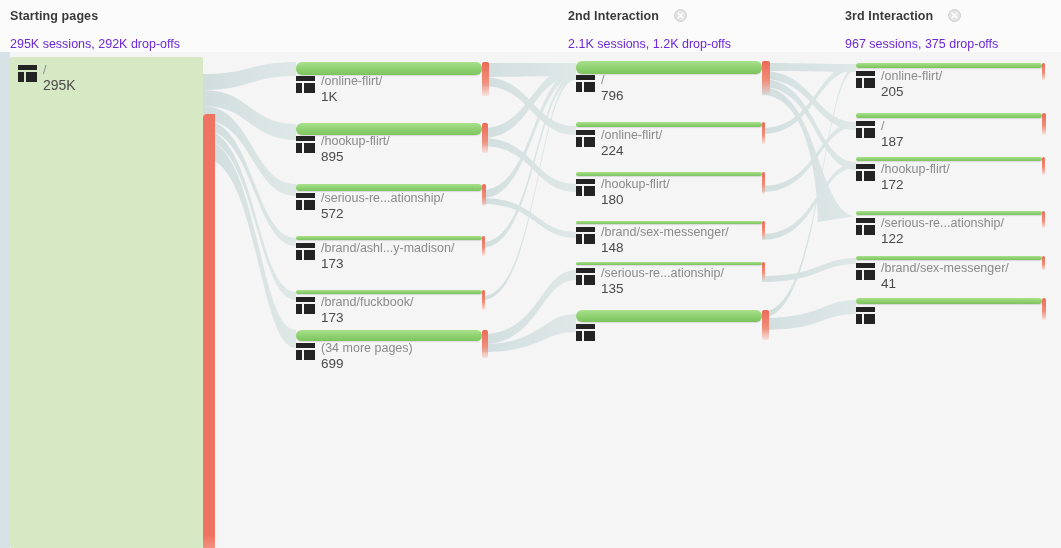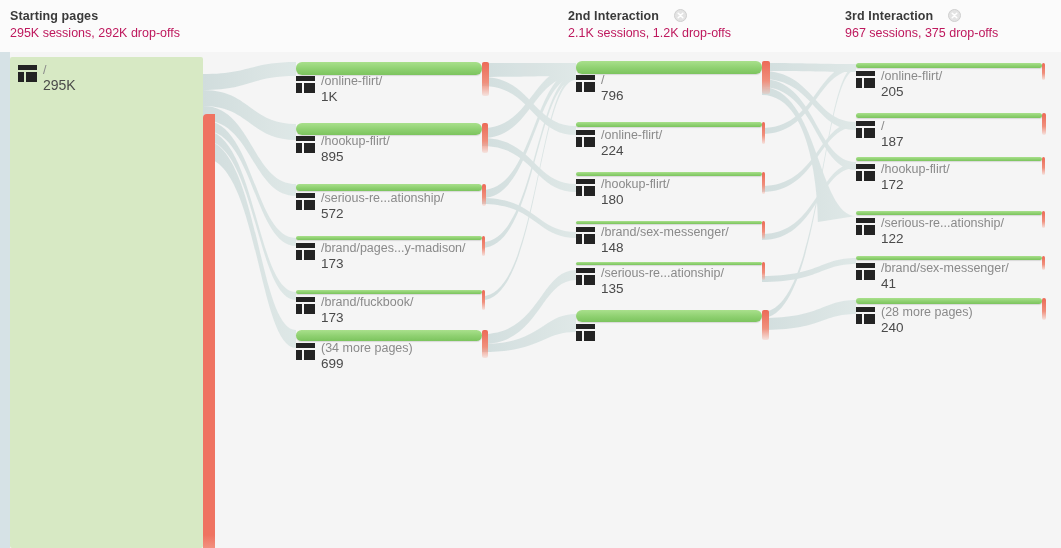--- a/index.html
+++ b/index.html
@@ -32,22 +32,22 @@
   .col-header .ch-title {
     font-size: 12.5px;
     font-weight: bold;
     color: #3a3a3a;
     letter-spacing: 0.1px;
     display: inline-block;
     vertical-align: middle;
   }
   .col-header .ch-sub {
     font-size: 12.5px;
-    color: #be185d;
-    margin-top: 2px;
+    color: #6d28d9;
+    margin-top: 13px;
     white-space: nowrap;
   }
   .close-icon {
     display: inline-block;
     vertical-align: middle;
     margin-left: 10px;
     width: 13px;
     height: 13px;
     position: relative;
     top: -1px;
@@ -307,21 +307,21 @@
     <div class="node-bar" style="width:186px; height:4px;"></div>
     <div class="node-body" style="top:5px;">
       <span class="node-icon">
         <svg viewBox="0 0 19 17" width="19" height="17">
             <rect x="0" y="0" width="19" height="5" fill="#232323"></rect>
             <rect x="0" y="7" width="6" height="10" fill="#232323"></rect>
             <rect x="8" y="7" width="11" height="10" fill="#232323"></rect>
           </svg>
       </span>
       <span class="node-text">
-        <div class="node-label">/brand/pages...y-madison/</div>
+        <div class="node-label">/brand/ashl...y-madison/</div>
         <div class="node-value">173</div>
       </span>
     </div>
   </div>
   <div class="dropoff small" style="left:482px; top:236px; width:3px; height:20px;"></div>
 
   <div class="node" style="left:296px; top:290px;">
     <div class="node-bar" style="width:186px; height:4px;"></div>
     <div class="node-body" style="top:5px;">
       <span class="node-icon">
@@ -554,21 +554,17 @@
   <div class="node" style="left:856px; top:298px;">
     <div class="node-bar" style="width:186px; height:6px;"></div>
     <div class="node-body" style="top:7px;">
       <span class="node-icon">
         <svg viewBox="0 0 19 17" width="19" height="17">
             <rect x="0" y="0" width="19" height="5" fill="#232323"></rect>
             <rect x="0" y="7" width="6" height="10" fill="#232323"></rect>
             <rect x="8" y="7" width="11" height="10" fill="#232323"></rect>
           </svg>
       </span>
-      <span class="node-text">
-        <div class="node-label">(28 more pages)</div>
-        <div class="node-value">240</div>
-      </span>
     </div>
   </div>
   <div class="dropoff small" style="left:1042px; top:298px; width:4px; height:22px;"></div>
 
 </div>
 
 </body></html>

